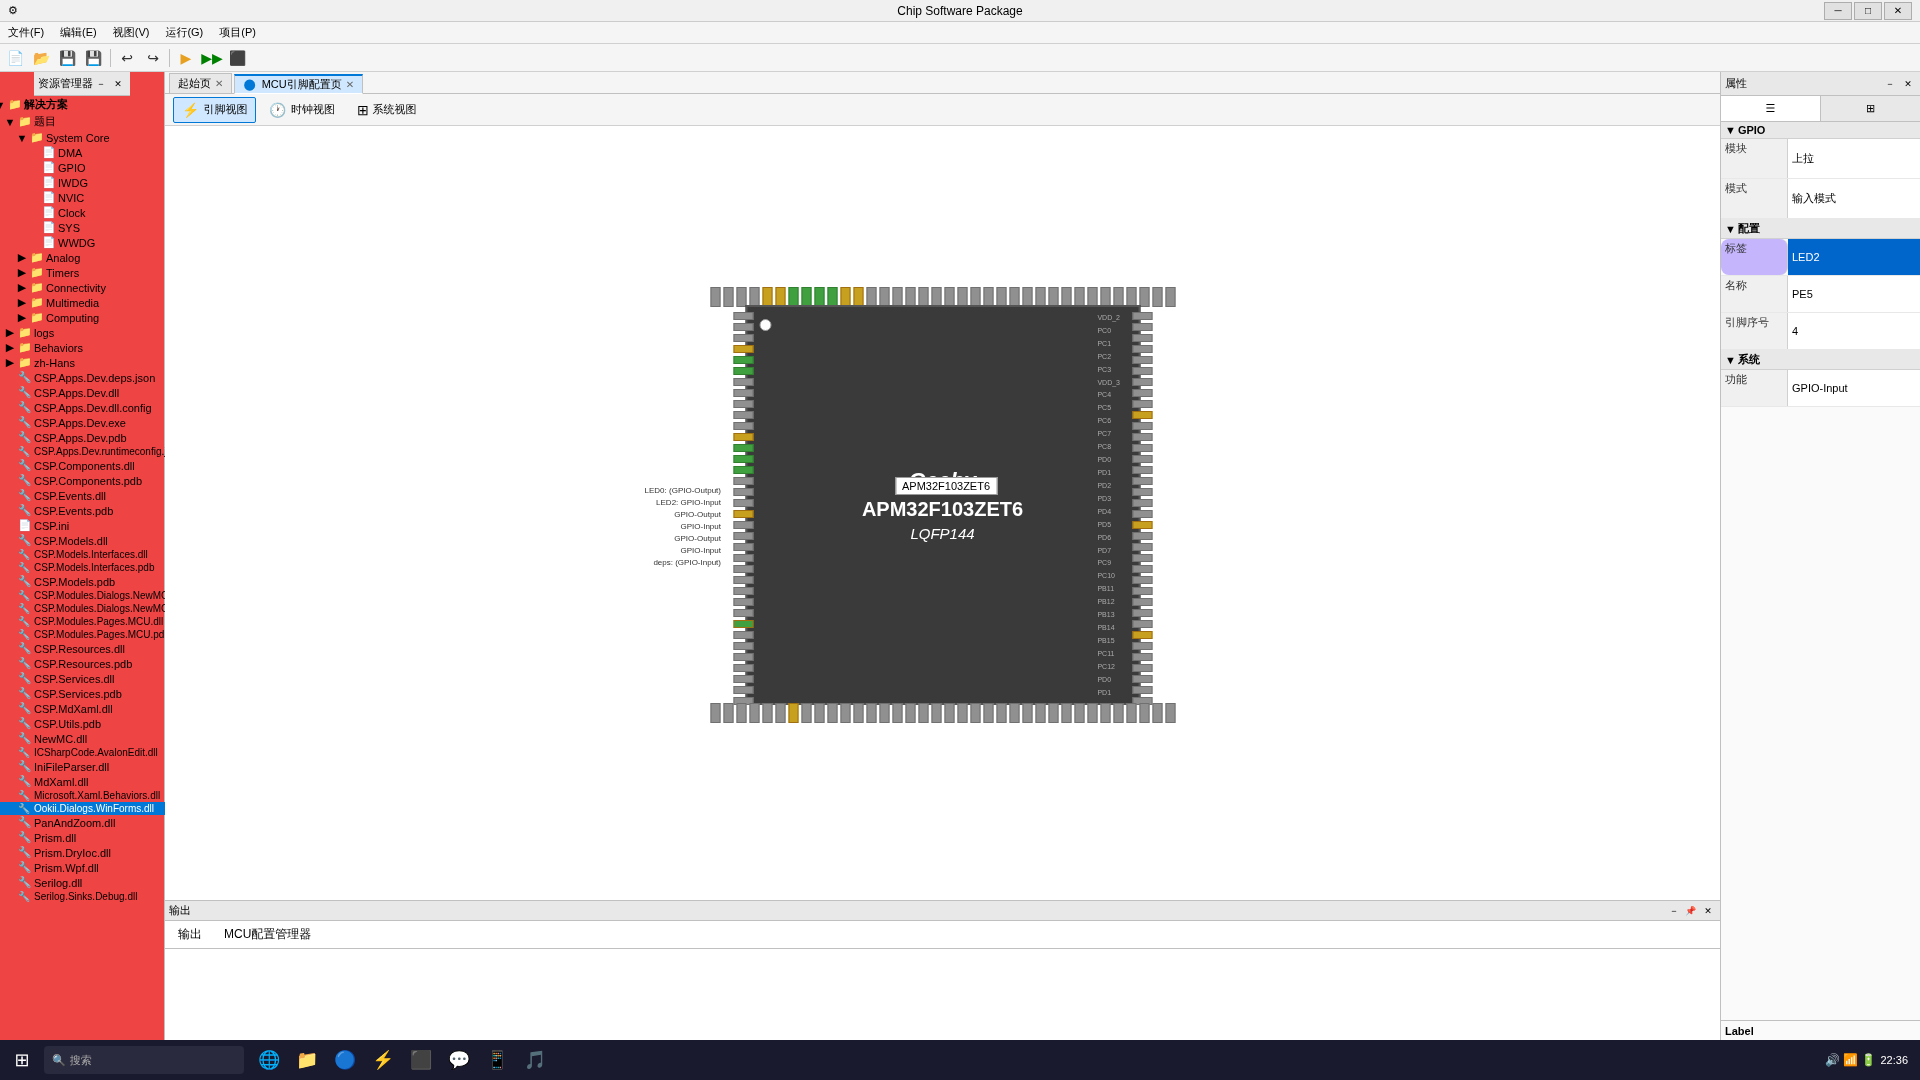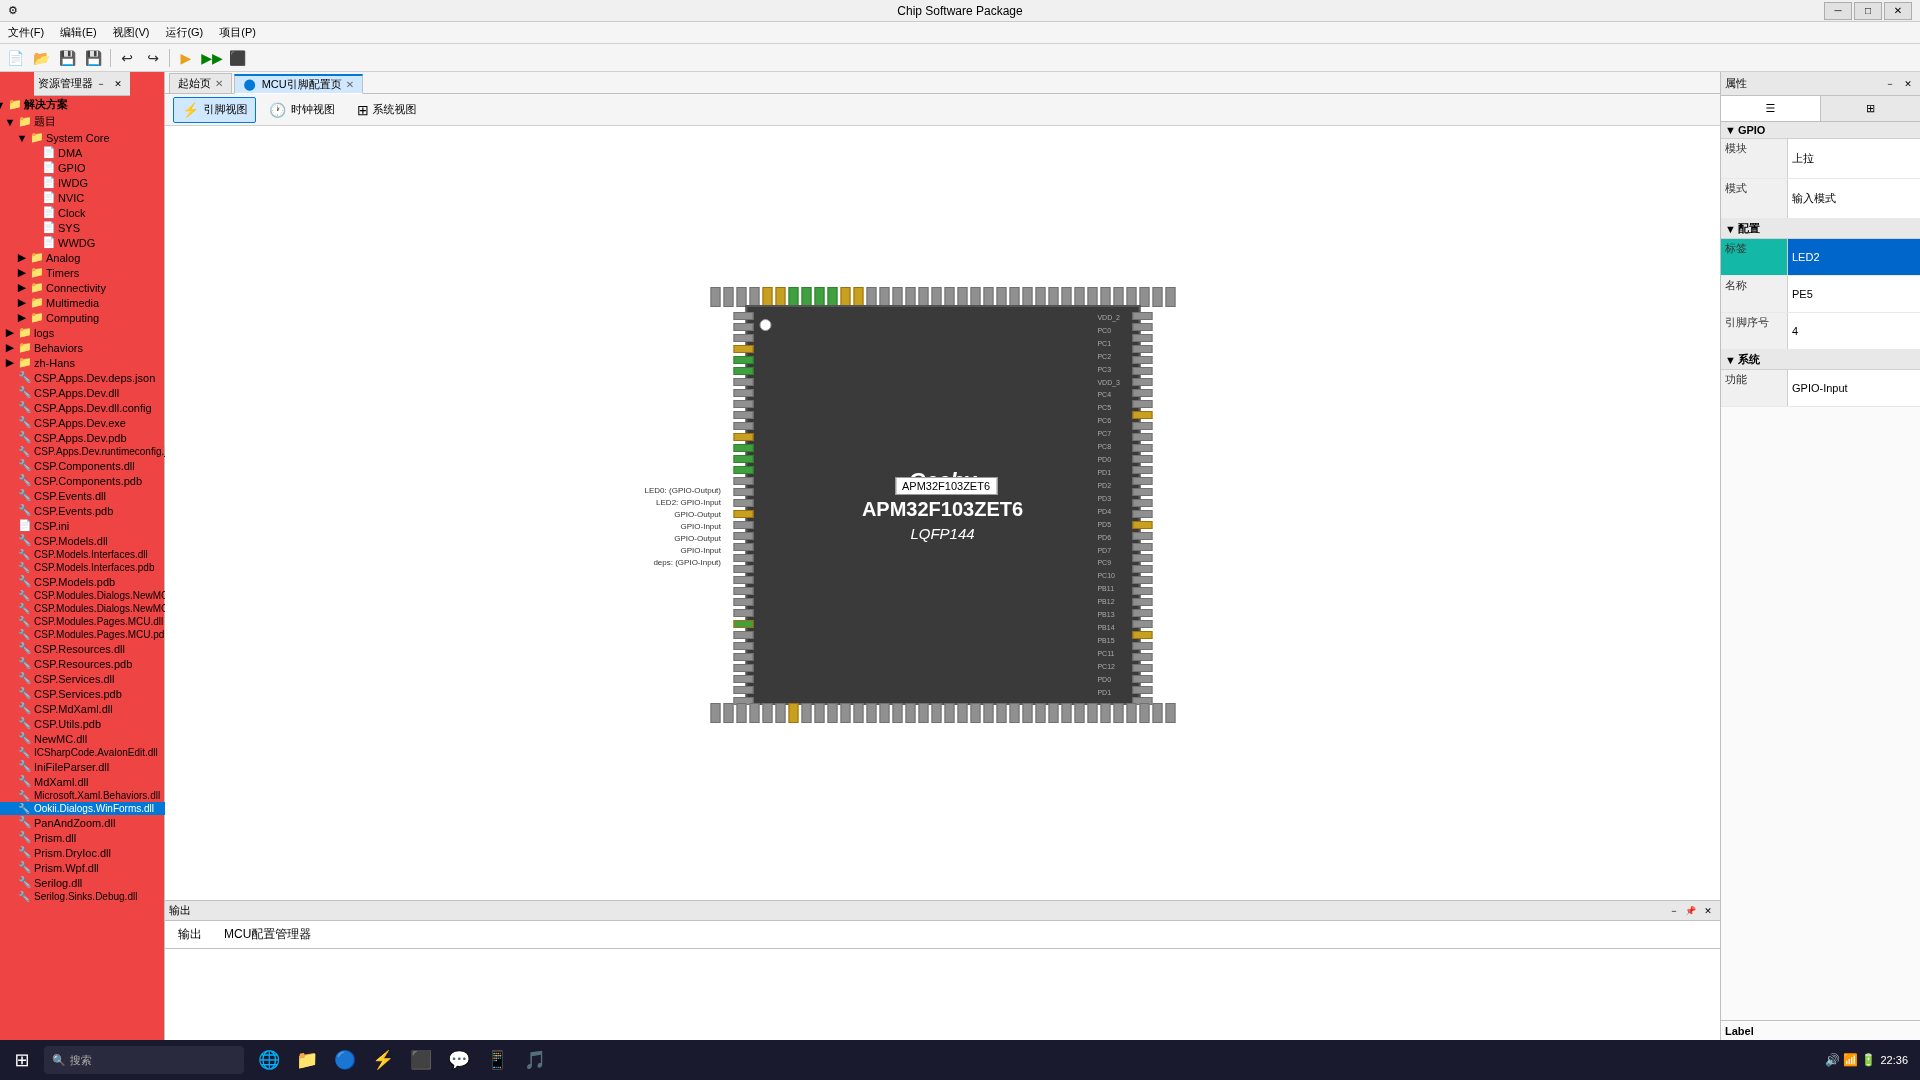--- a/index.html
+++ b/index.html
@@ -735,21 +735,21 @@
       <div class="prop-row">
         <div class="prop-name">模式</div>
         <div class="prop-value">输入模式</div>
       </div>
 
       <div class="prop-group">
         <span>▼</span>
         <span>配置</span>
       </div>
       <div class="prop-row">
-        <div class="prop-name" style="background:#14b8a6;">标签</div>
+        <div class="prop-name" style="background:#c4b5fd;border-radius:8px;">标签</div>
         <div class="prop-value highlighted">LED2</div>
       </div>
       <div class="prop-row">
         <div class="prop-name">名称</div>
         <div class="prop-value">PE5</div>
       </div>
       <div class="prop-row">
         <div class="prop-name">引脚序号</div>
         <div class="prop-value">4</div>
       </div>

